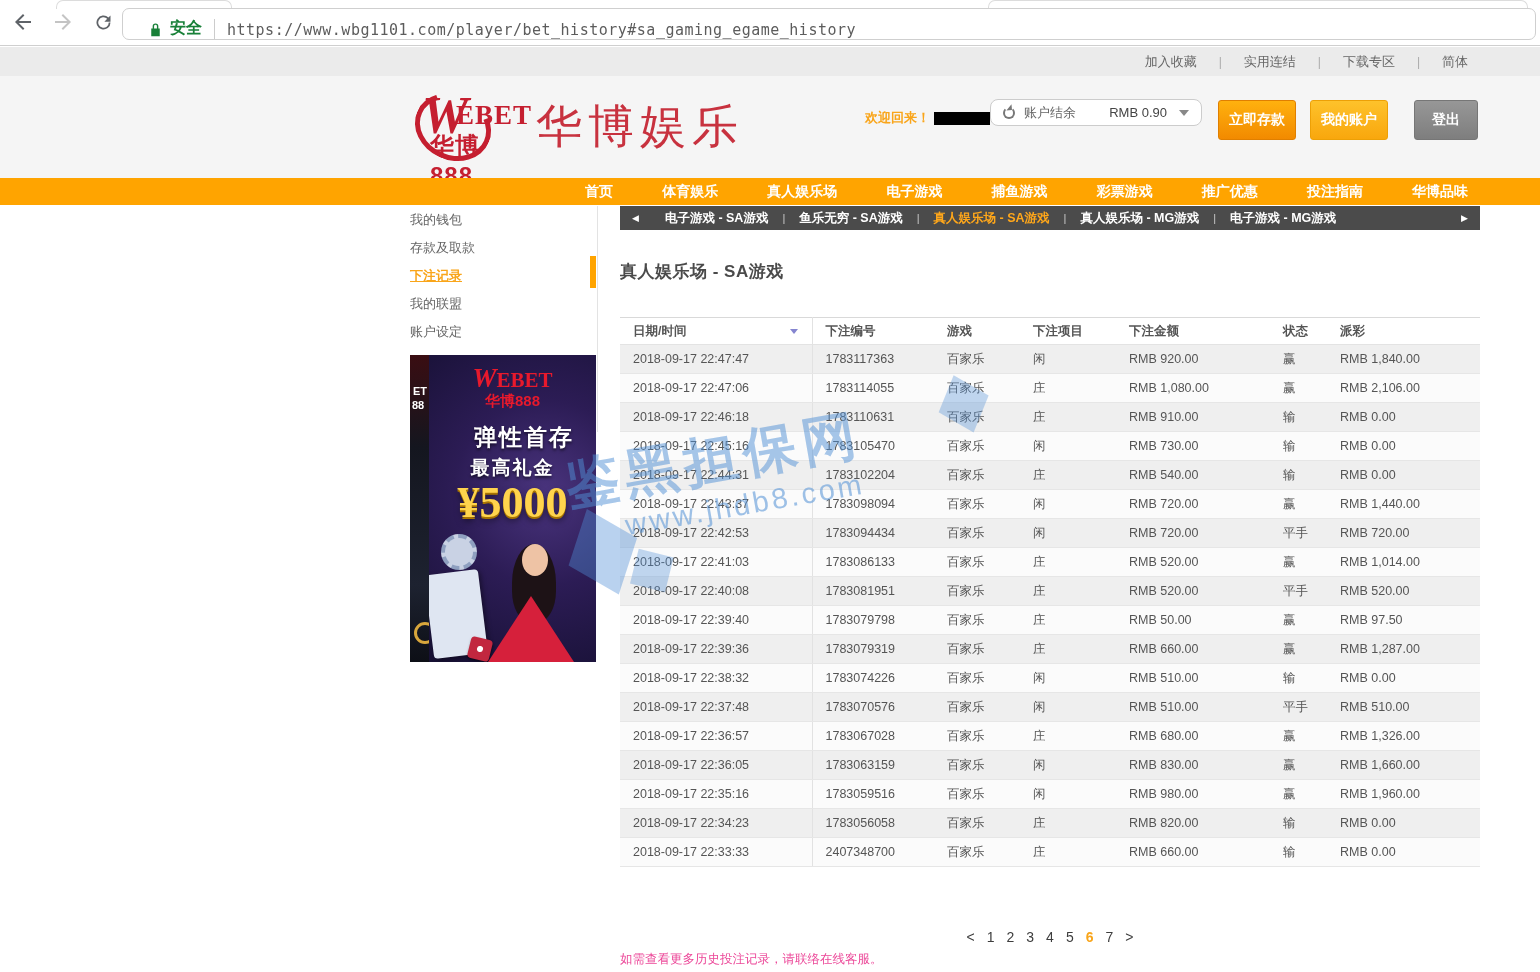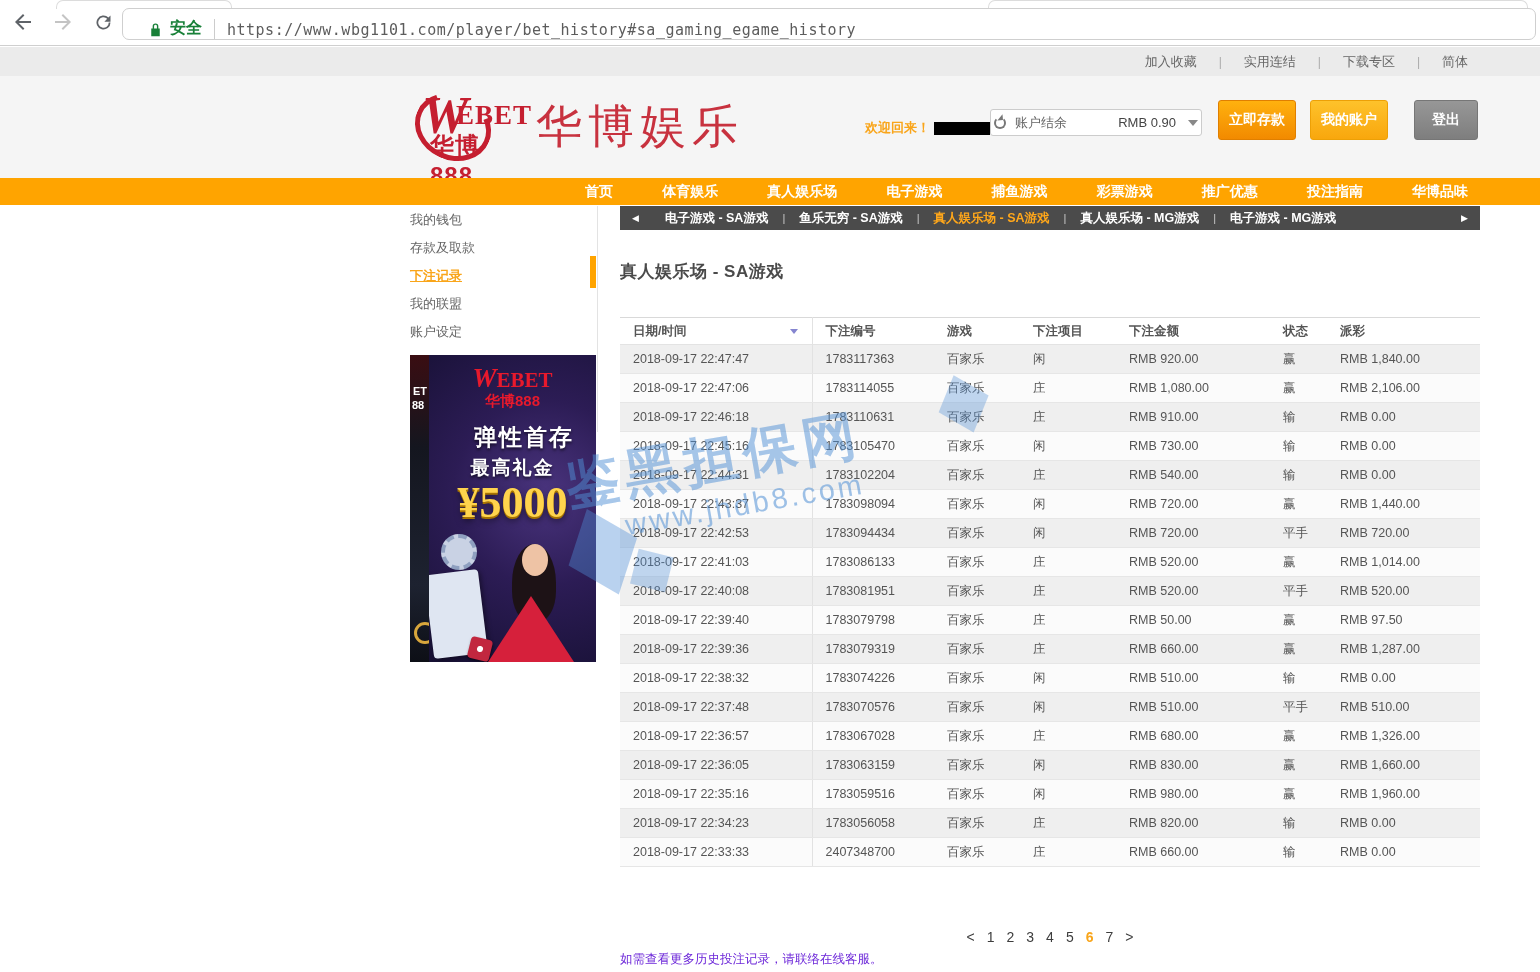--- a/index.html
+++ b/index.html
@@ -28,21 +28,21 @@
   .logo-ring { position:absolute; left:6px; top:10px; width:78px; height:66px; border:5px solid #c51f30; border-radius:50%; border-top-color:transparent; transform:rotate(24deg); }
   .logo-w { position:absolute; left:14px; top:2px; font-family:"Liberation Serif",serif; font-style:italic; font-weight:bold; font-size:52px; color:#c51f30; }
   .logo-word { position:absolute; left:48px; top:16px; font-family:"Liberation Serif",serif; font-weight:bold; font-size:27px; color:#c51f30; letter-spacing:1px; }
   .logo-sub { position:absolute; left:22px; top:46px; font-size:24px; font-weight:bold; color:#c51f30; letter-spacing:1px; }
   .brand { font-size:46px; color:#c8323f; letter-spacing:6px; margin-left:16px; font-weight:400; }
   .account { position:absolute; right:62px; top:22px; display:flex; align-items:flex-start; gap:14px; }
   .balance-col { display:flex; flex-direction:row; align-items:flex-start; margin-right:2px; }
   .welcome-row { align-self:flex-end; display:flex; align-items:center; gap:4px; height:16px; }
   .welcome { color:#f9a51a; font-size:13px; font-weight:bold; }
   .censor { width:56px; height:13px; background:#000; display:inline-block; }
-  .balance-pill { margin-top:11px; width:212px; height:27px; background:#fff; border:1px solid #ccc; border-radius:3px; display:flex; align-items:center; padding:0 3px; cursor:pointer; }
+  .balance-pill { margin-top:1px; width:212px; height:27px; background:#fff; border:1px solid #ccc; border-radius:8px; display:flex; align-items:center; padding:0 12px; cursor:pointer; }
   .refresh-mini { width:12px; height:12px; border:2px solid #777; border-radius:50%; border-top-color:transparent; position:relative; }
   .refresh-mini::after { content:""; position:absolute; right:-3px; top:-3px; border:4px solid transparent; border-left-color:#777; transform:rotate(40deg); }
   .bal-label { color:#666; font-size:13px; margin-left:9px; }
   .bal-value { color:#444; font-size:13px; margin-left:auto; }
   .caret { width:0; height:0; border:5px solid transparent; border-top:6px solid #888; margin-left:12px; margin-top:5px; }
   .hbtn { height:40px; min-width:64px; border-radius:3px; color:#fff; font-size:14px; font-weight:bold; display:flex; align-items:center; justify-content:center; padding:0 10px; cursor:pointer; margin-top:2px; }
   .btn-deposit { background:linear-gradient(#ffb10e,#f28a00); border:1px solid #e07f00; }
   .btn-account { background:linear-gradient(#fec22b,#f9a70d); border:1px solid #eda006; }
   .btn-logout  { background:linear-gradient(#979797,#7e7e7e); border:1px solid #767676; margin-left:12px; }
 
@@ -97,21 +97,21 @@
   .bet-table td { height:29px; font-size:12.5px; color:#555; padding-left:13px; border-bottom:1px solid #e6e6e6; white-space:nowrap; overflow:hidden; }
   .bet-table tbody tr:nth-child(odd)  { background:#efefef; }
   .bet-table tbody tr:nth-child(even) { background:#fbfbfb; }
   .bet-table th:first-child, .bet-table td:first-child { border-right:1px solid #e2e2e2; }
   .sort-arrow { position:absolute; right:14px; top:11px; width:0; height:0; border:4px solid transparent; border-top:5px solid #8585d0; }
 
   .pagination { position:absolute; left:620px; top:928px; width:860px; text-align:center; }
   .pg-item { display:inline-block; margin:0 6px; color:#3d3d3d; font-size:14px; text-decoration:none; cursor:pointer; }
   .pg-item.current { color:#f9a51a; font-weight:bold; }
 
-  .note { position:absolute; left:620px; top:951px; font-size:12.5px; color:#6d28d9;text-align:center; }
+  .note { position:absolute; left:620px; top:951px; font-size:12.5px; color:#ec4899;text-align:center; }
 
   
   .watermark { position:absolute; left:572px; top:412px; width:430px; height:180px; transform:rotate(-10deg); pointer-events:none; z-index:50; }
   .wm-line1 { font-size:54px; font-weight:bold; letter-spacing:6px; color:rgba(80,143,214,0.50); white-space:nowrap; }
   .wm-line2 { font-size:29px; letter-spacing:3px; color:rgba(80,143,214,0.55); padding-left:52px; margin-top:-4px; }
   .wm-cube1 { position:absolute; left:-4px; top:78px; width:58px; height:58px; background:rgba(80,143,214,0.40); transform:rotate(40deg) skewX(12deg); }
   .wm-cube2 { position:absolute; left:52px; top:116px; width:36px; height:36px; background:rgba(80,143,214,0.35); transform:rotate(24deg); }
   .wm-cube3 { position:absolute; right:4px; top:4px; width:40px; height:40px; background:rgba(80,143,214,0.35); transform:rotate(32deg) skewY(8deg); }
 </style>
 </head>

